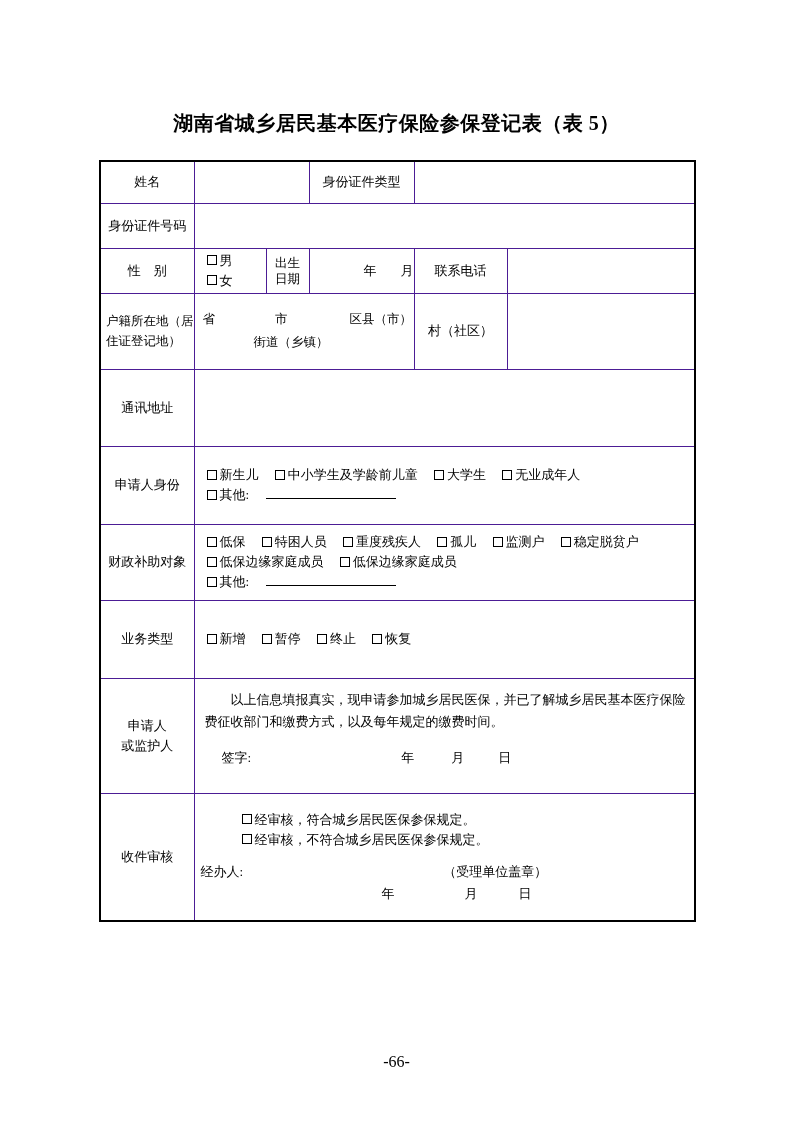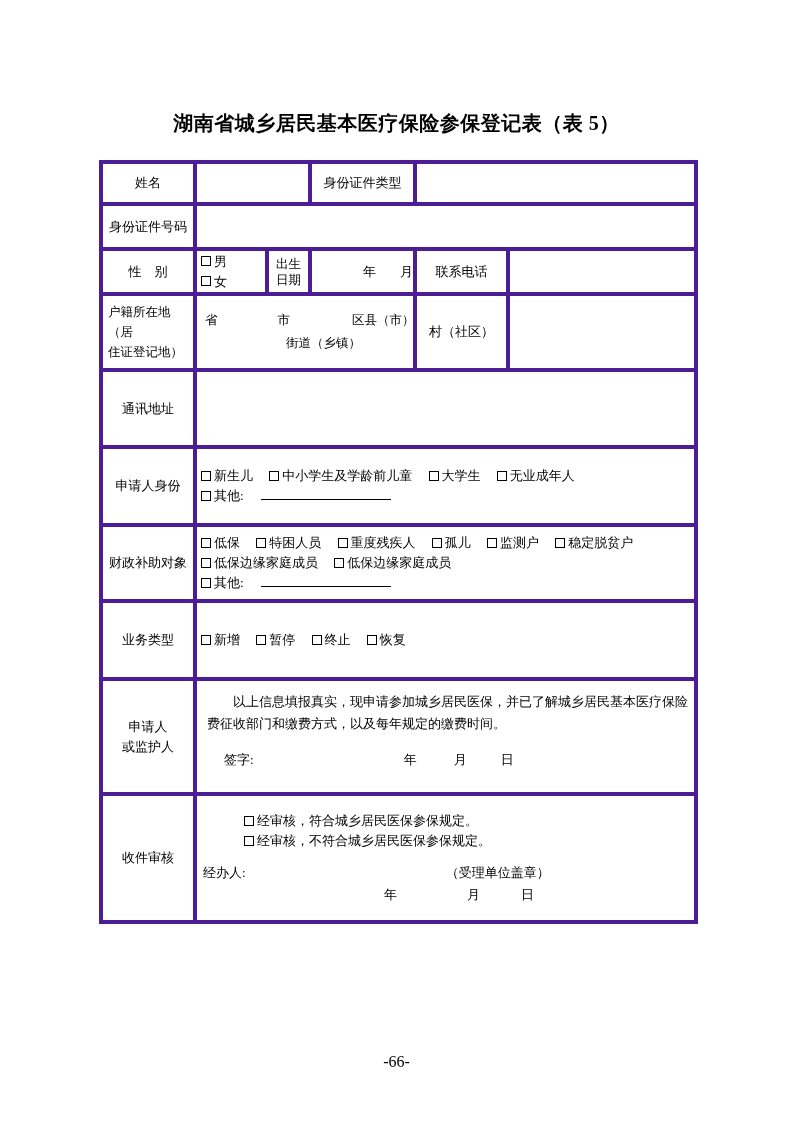--- a/index.html
+++ b/index.html
@@ -12,42 +12,42 @@
     position:absolute;top:110px;left:0;width:100%;
     text-align:center;font-size:20px;font-weight:bold;
     letter-spacing:0.5px;margin:0;
   }
   table.form{
     position:absolute;top:160px;left:99px;width:595px;
     border-collapse:collapse;table-layout:fixed;
     border:2px solid #000;
   }
   td{
-    border:4px solid #4c1d95;font-size:13px;padding:0;
+    border:1px solid #4c1d95;font-size:13px;padding:0;
     vertical-align:middle;line-height:20px;
   }
   .lab{text-align:center;}
   .lab-wrap{text-align:left;padding-left:5px;font-size:12.5px;}
-  .content{text-align:left;padding-left:4px;}
+  .content{text-align:left;padding-left:12px;}
   .opt{white-space:nowrap;margin-right:13px;display:inline-block;}
   .opt:last-child{margin-right:0;}
   .cb{
     display:inline-block;width:8px;height:8px;
     border:1px solid #000;margin-right:3px;vertical-align:-0.5px;
   }
   .uline{
     display:inline-block;width:130px;height:2px;
     border-bottom:1px solid #000;margin-left:4px;
   }
   .small-lab{font-size:12.5px;line-height:16px;text-align:center;}
   .hint-cell{text-align:right;}
   .gap-24{margin-left:24px;}
   .r4line{white-space:nowrap;font-size:12.5px;line-height:23px;}
   .ml8{margin-left:8px;}  .ml60{margin-left:60px;} .ml62{margin-left:62px;}
-  .ml57{margin-left:89px;}
+  .ml57{margin-left:59px;}
   .stmt{margin:0;padding:10px 1px 0 10px;text-indent:2em;line-height:22px;}
   .signline{margin-top:15px;padding-left:27px;white-space:nowrap;}
   .signline .y{margin-left:150px;} .signline .m{margin-left:37px;} .signline .d{margin-left:34px;}
   .audit{padding-left:6px;}
   .cbline{padding-left:41px;line-height:20px;white-space:nowrap;}
   .handlerline{margin-top:12px;white-space:nowrap;}
   .handlerline .seal{margin-left:200px;}
   .dateline{margin-top:2px;white-space:nowrap;}
   .dateline .y{margin-left:181px;} .dateline .m{margin-left:70px;} .dateline .d{margin-left:41px;}
   .two-line{line-height:20px;}

